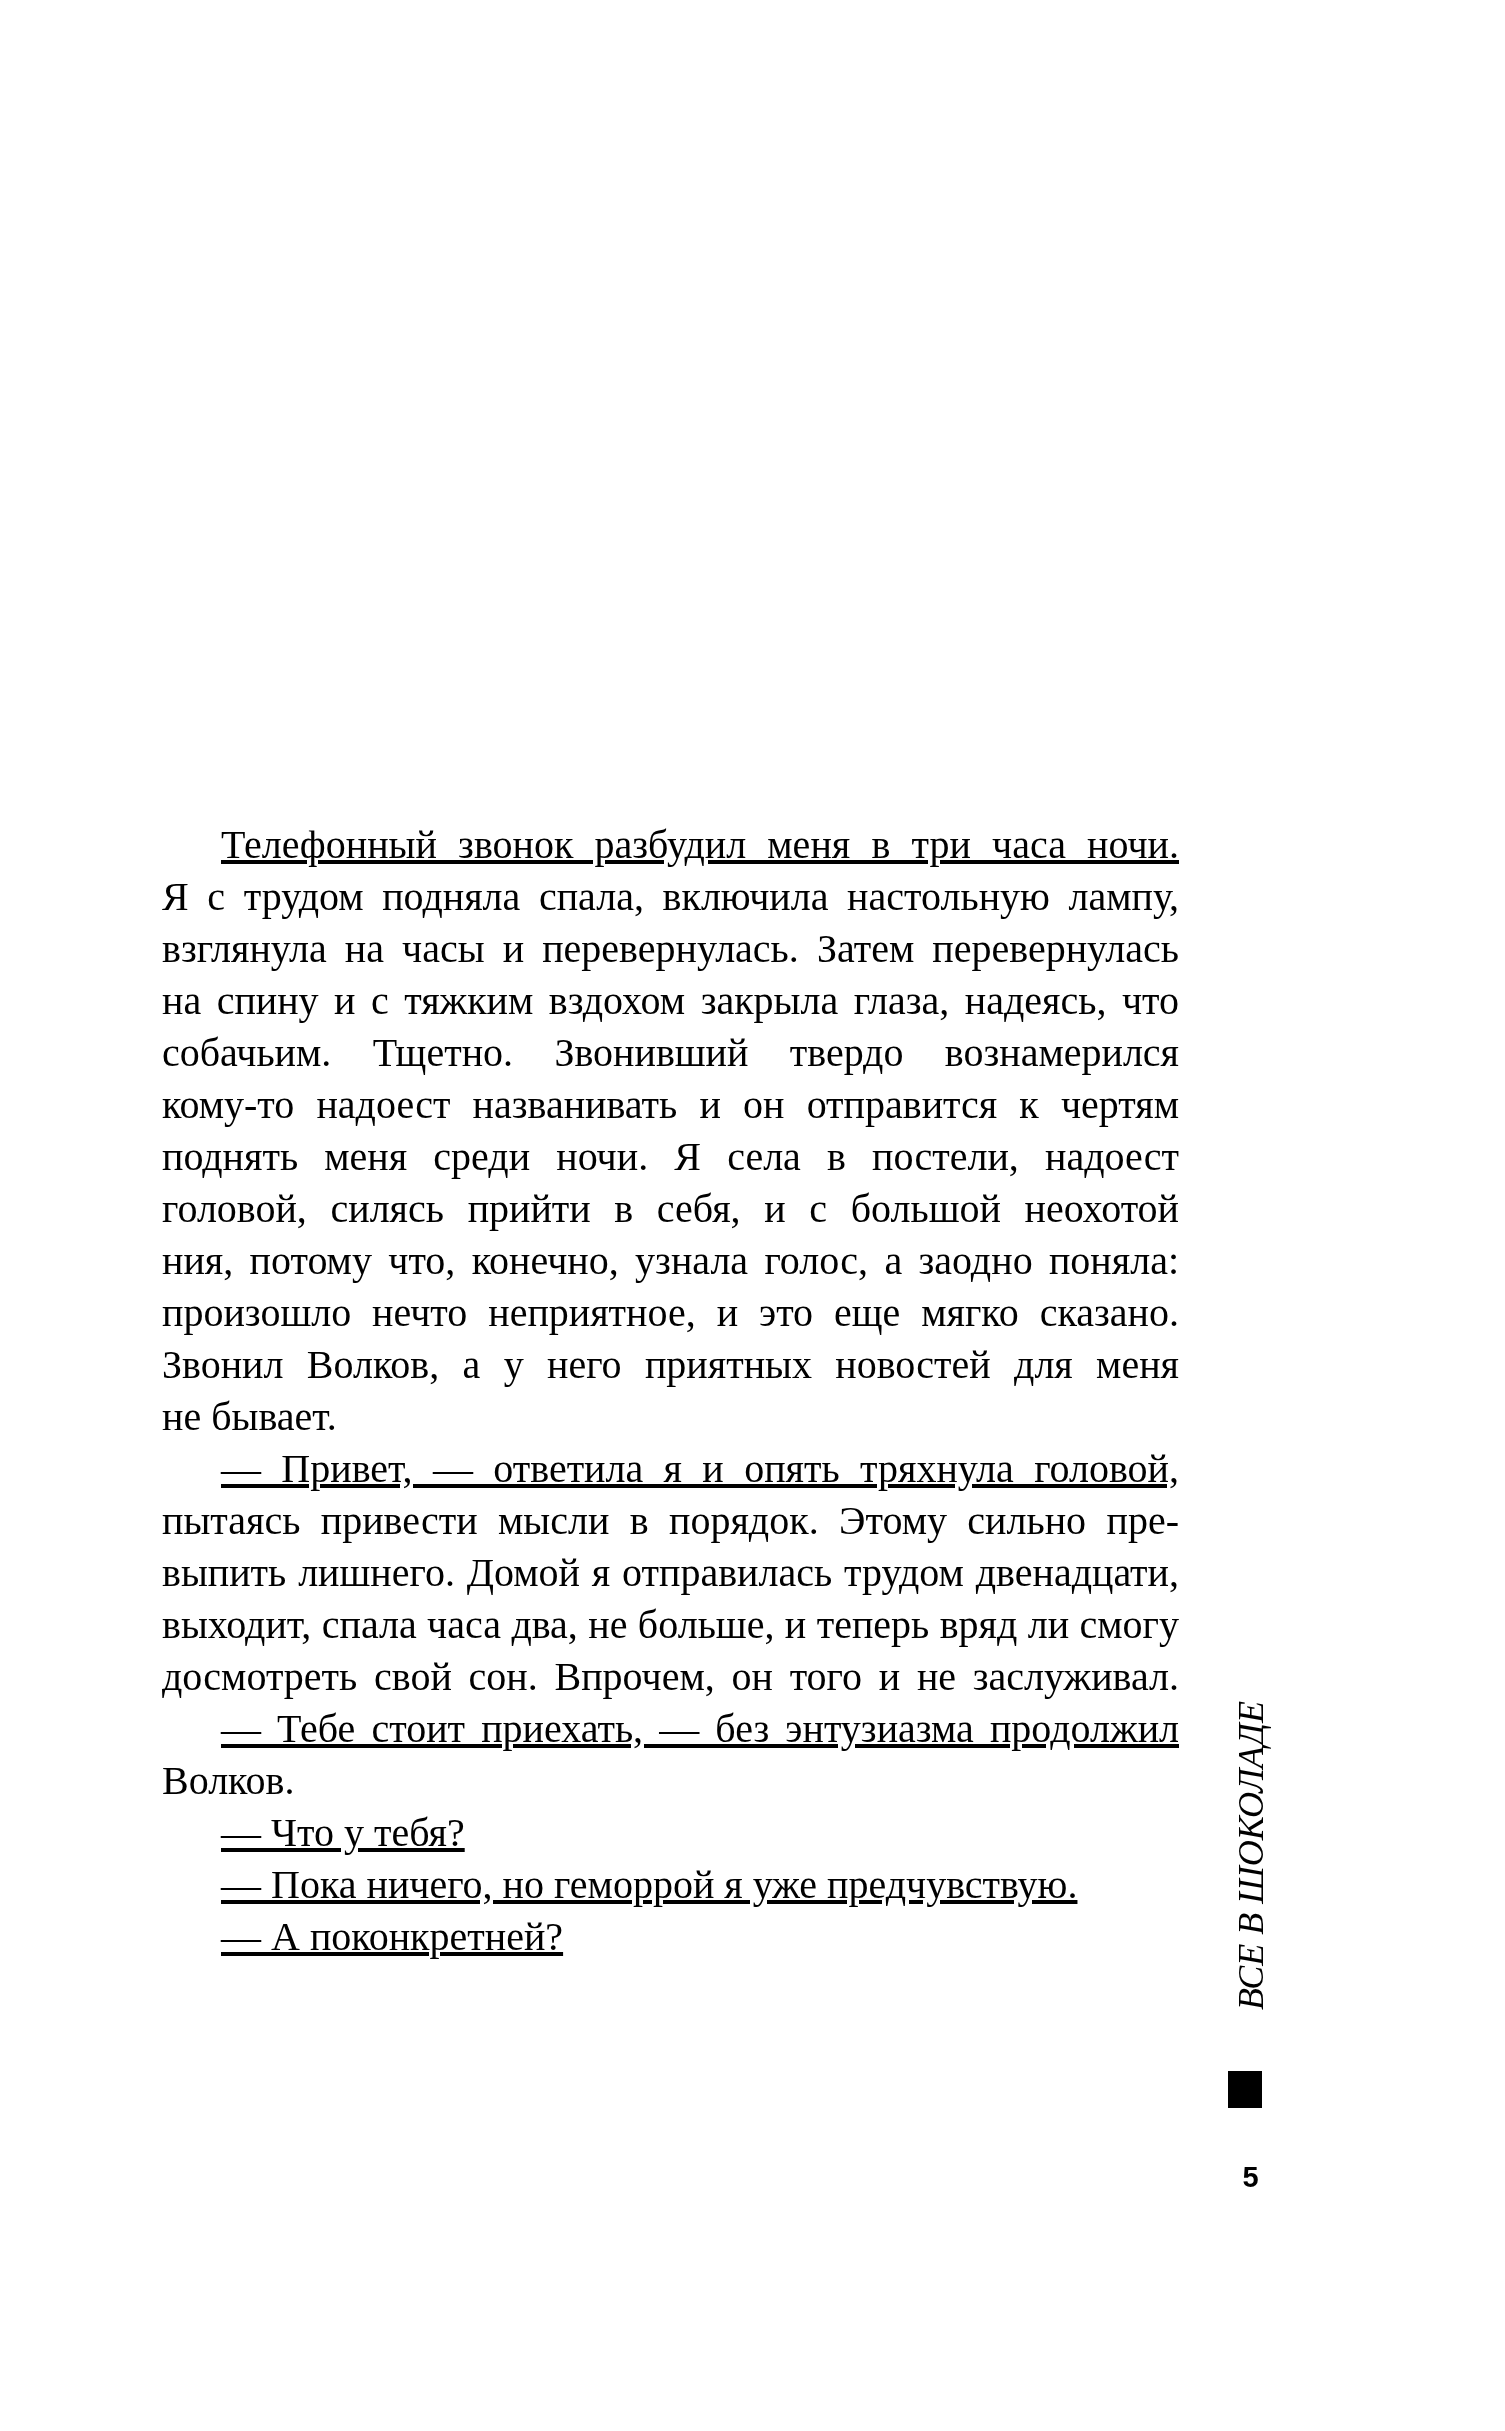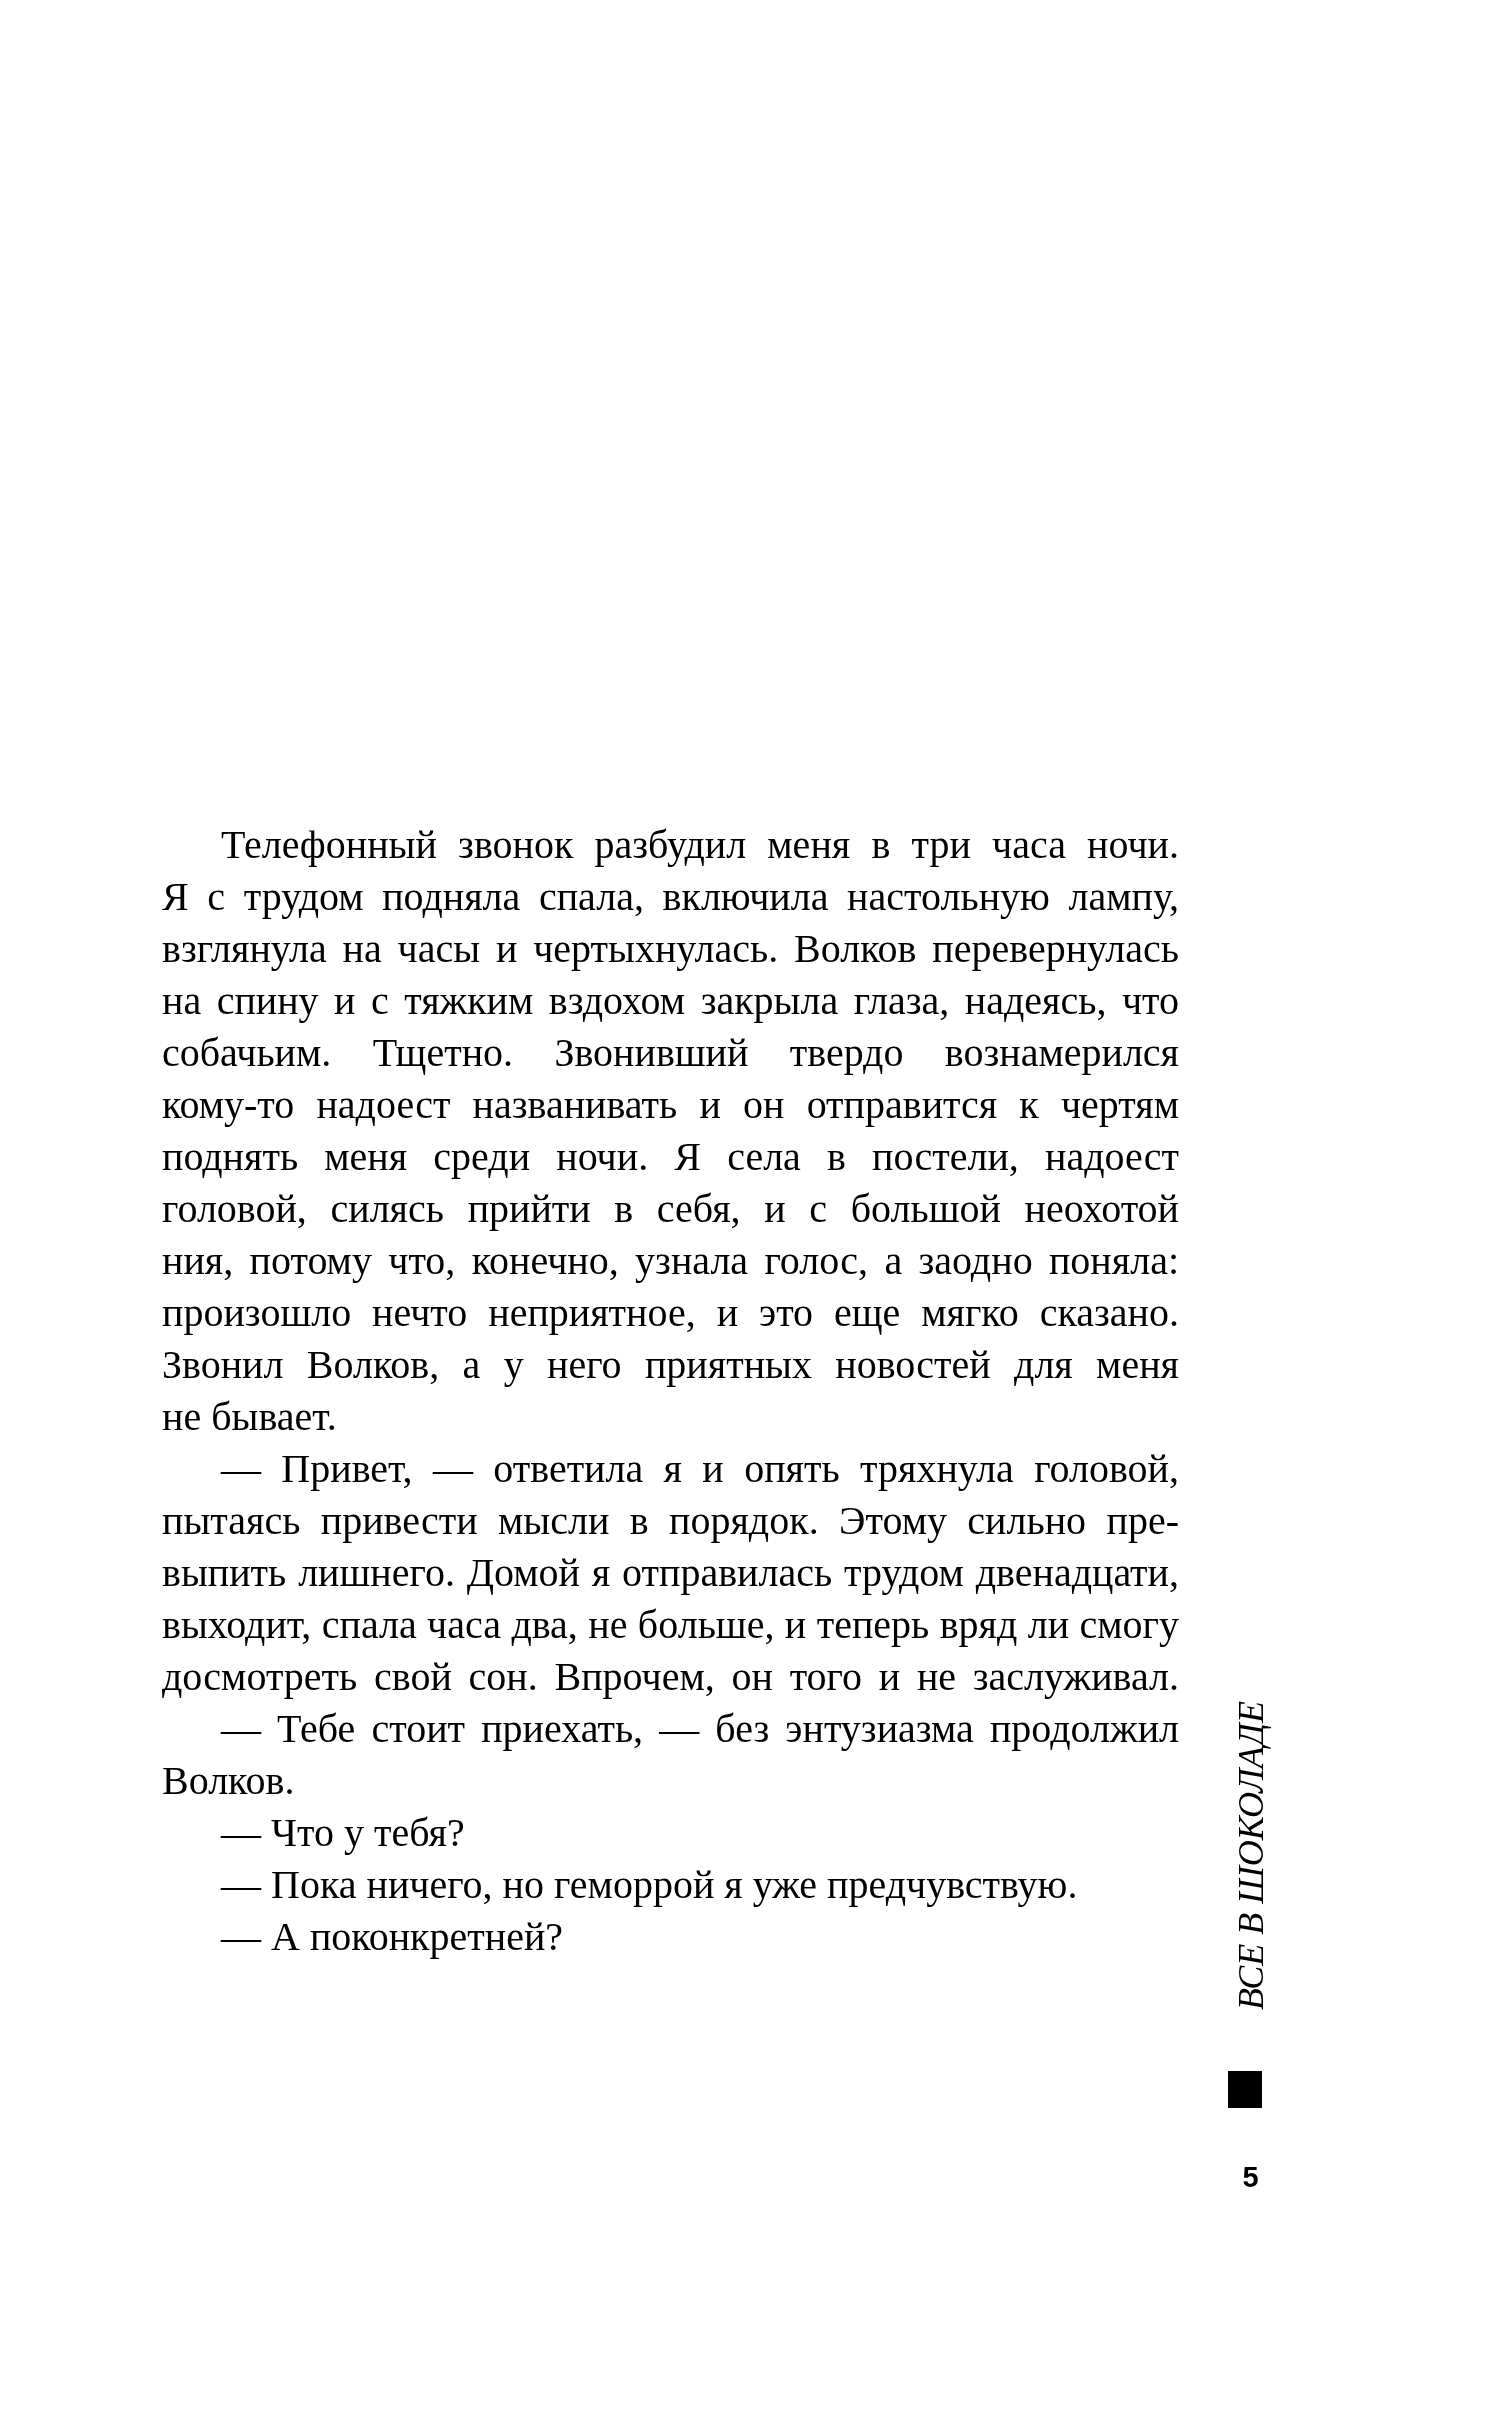--- a/index.html
+++ b/index.html
@@ -20,21 +20,21 @@
       line-height: 52px;
     }
     .line {
       display: block;
       height: 52px;
       white-space: nowrap;
       text-align: justify;
       text-align-last: justify;
       overflow: visible;
     }
-    .line.indent { padding-left: 59px; }
+    .line.indent { padding-left: 59px; text-decoration: underline; }
     .line.last { text-align-last: left; }
     .running-head {
       position: absolute;
       left: 1237px;
       top: 1678px;
       width: 29px;
       height: 355px;
       writing-mode: vertical-rl;
       transform: rotate(180deg);
       font-family: "Liberation Serif", "DejaVu Serif", serif;
@@ -64,21 +64,21 @@
       font-size: 29px;
       line-height: 39px;
     }
   </style>
 </head>
 <body>
 
 <div class="text-block">
   <div class="line indent">Телефонный звонок разбудил меня в три часа ночи.</div>
   <div class="line">Я с трудом подняла спала, включила настольную лампу,</div>
-  <div class="line">взглянула на часы и чертыхнулась. Волков перевернулась</div>
+  <div class="line">взглянула на часы и перевернулась. Затем перевернулась</div>
   <div class="line">на спину и с тяжким вздохом закрыла глаза, надеясь, что</div>
   <div class="line">собачьим. Тщетно. Звонивший твердо вознамерился</div>
   <div class="line">кому-то надоест названивать и он отправится к чертям</div>
   <div class="line">поднять меня среди ночи. Я села в постели, надоест</div>
   <div class="line">головой, силясь прийти в себя, и с большой неохотой</div>
   <div class="line">ния, потому что, конечно, узнала голос, а заодно поняла:</div>
   <div class="line">произошло нечто неприятное, и это еще мягко сказано.</div>
   <div class="line">Звонил Волков, а у него приятных новостей для меня</div>
   <div class="line last">не бывает.</div>
   <div class="line indent">— Привет, — ответила я и опять тряхнула головой,</div>

